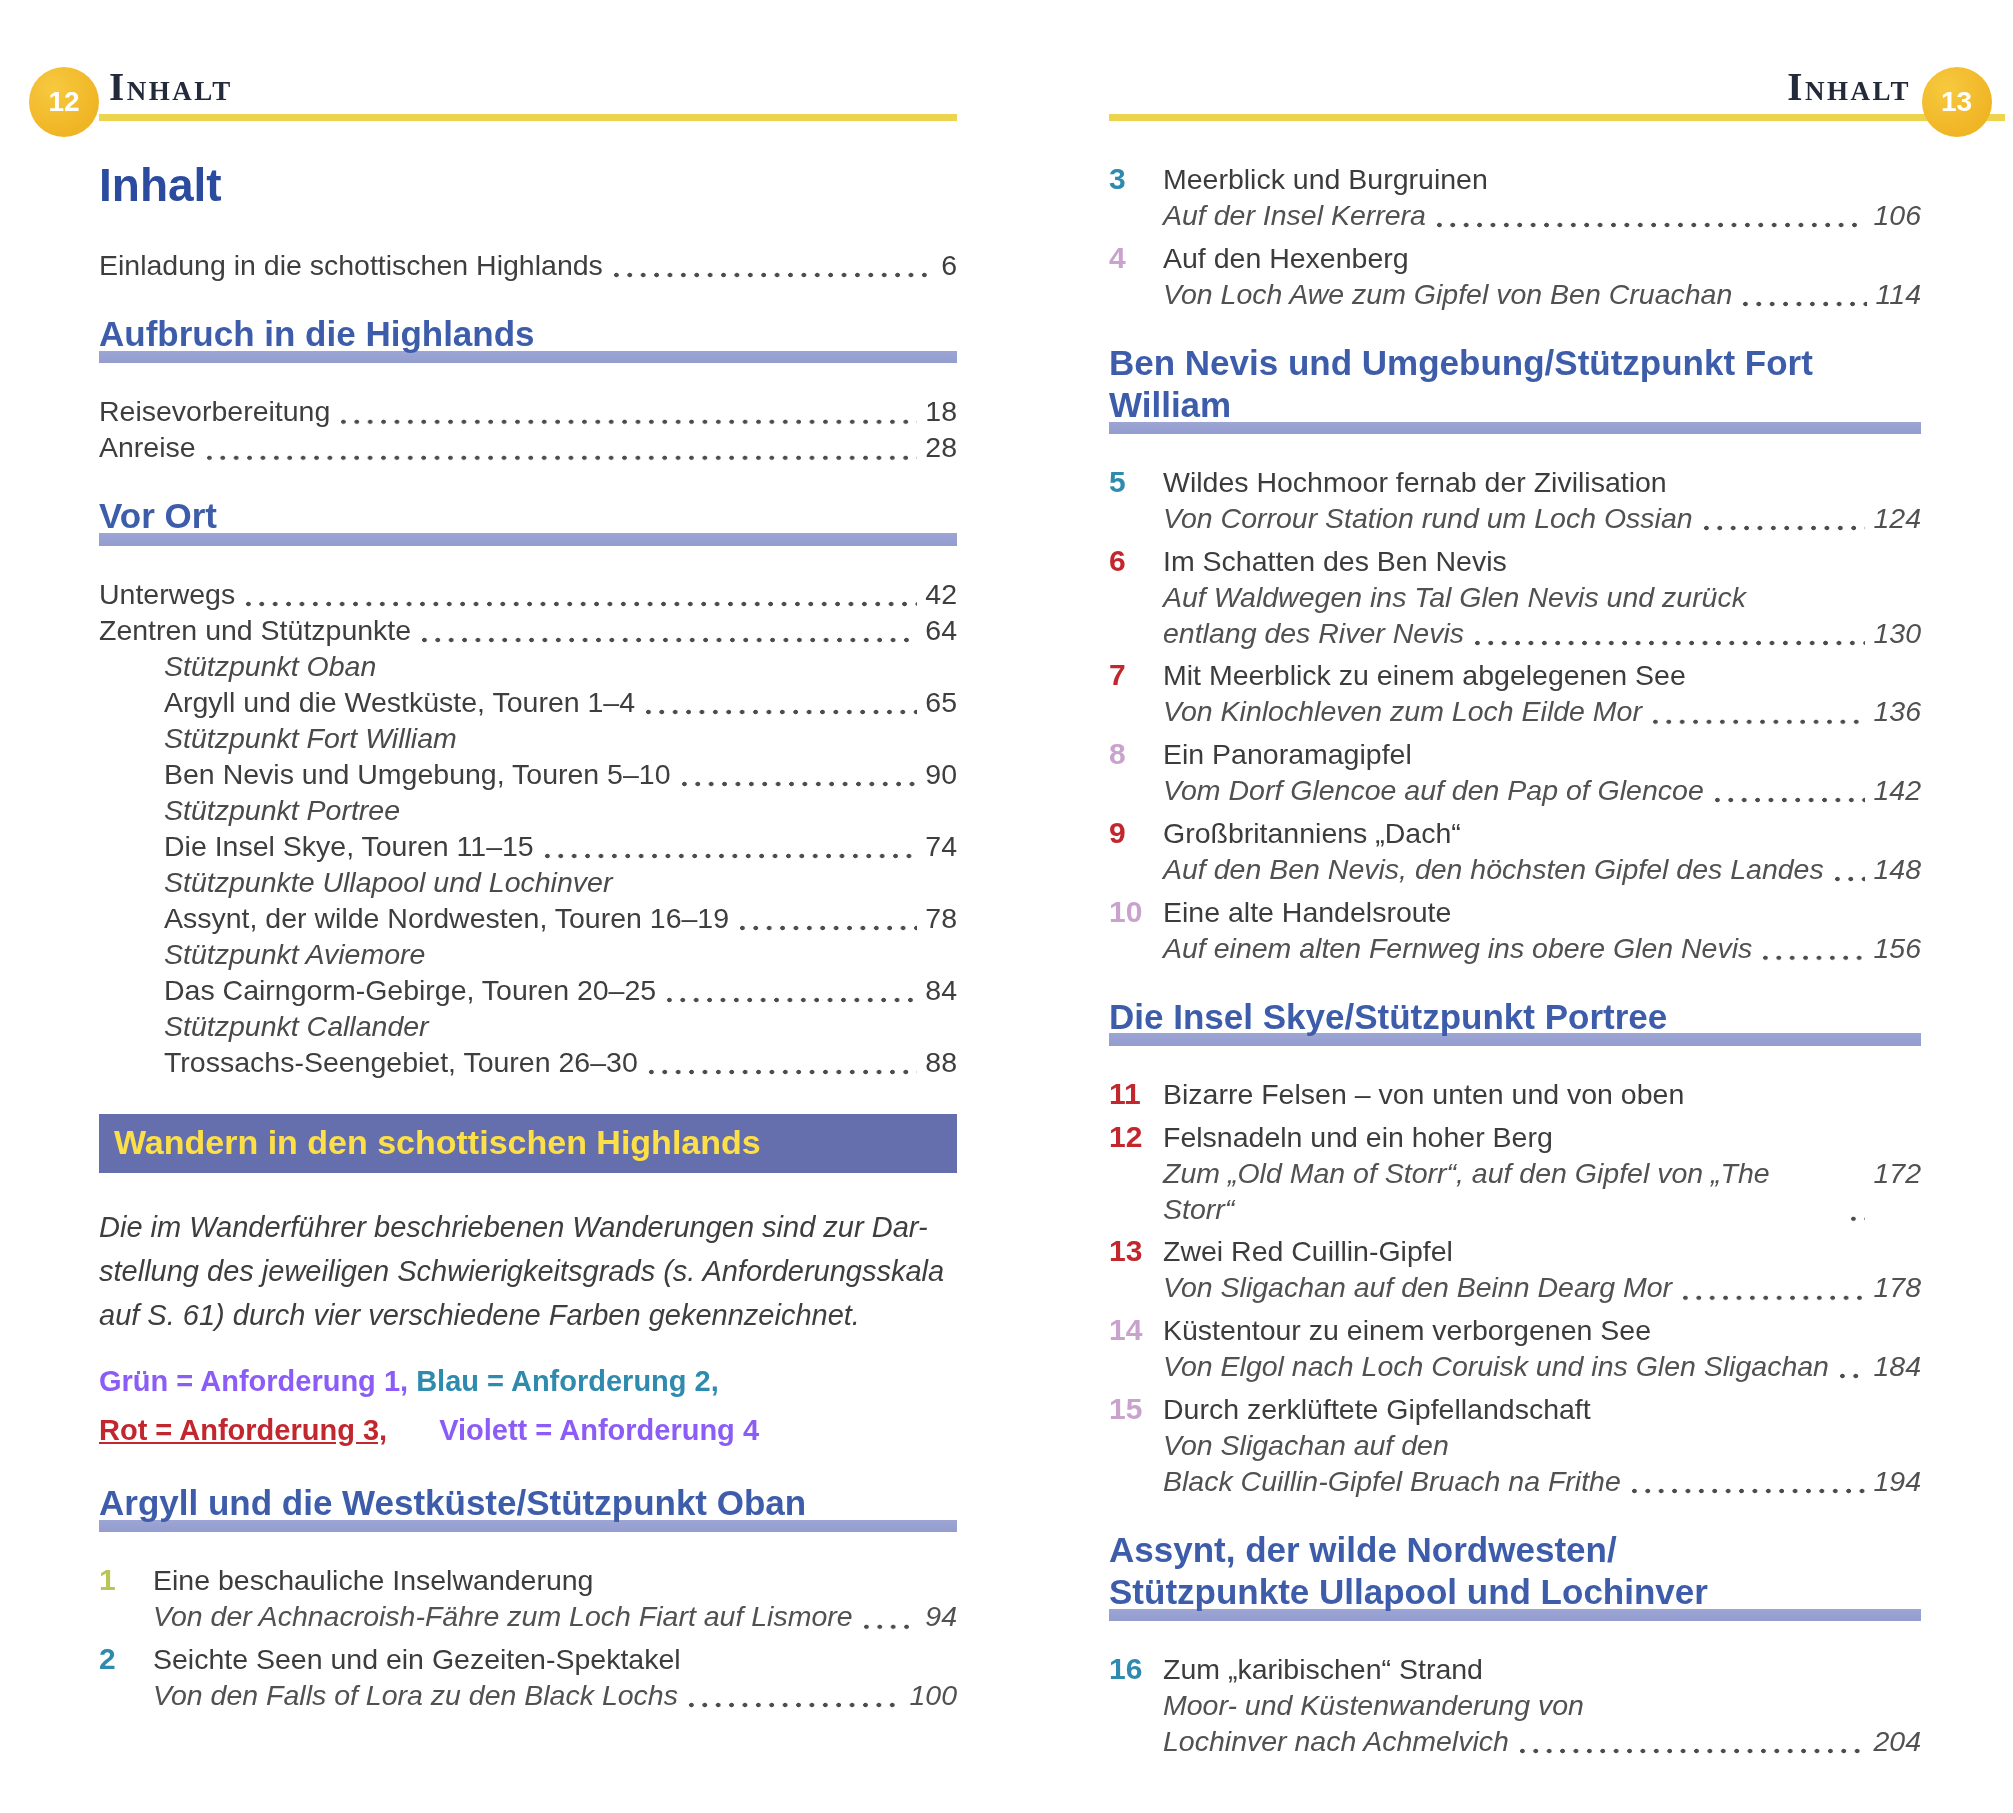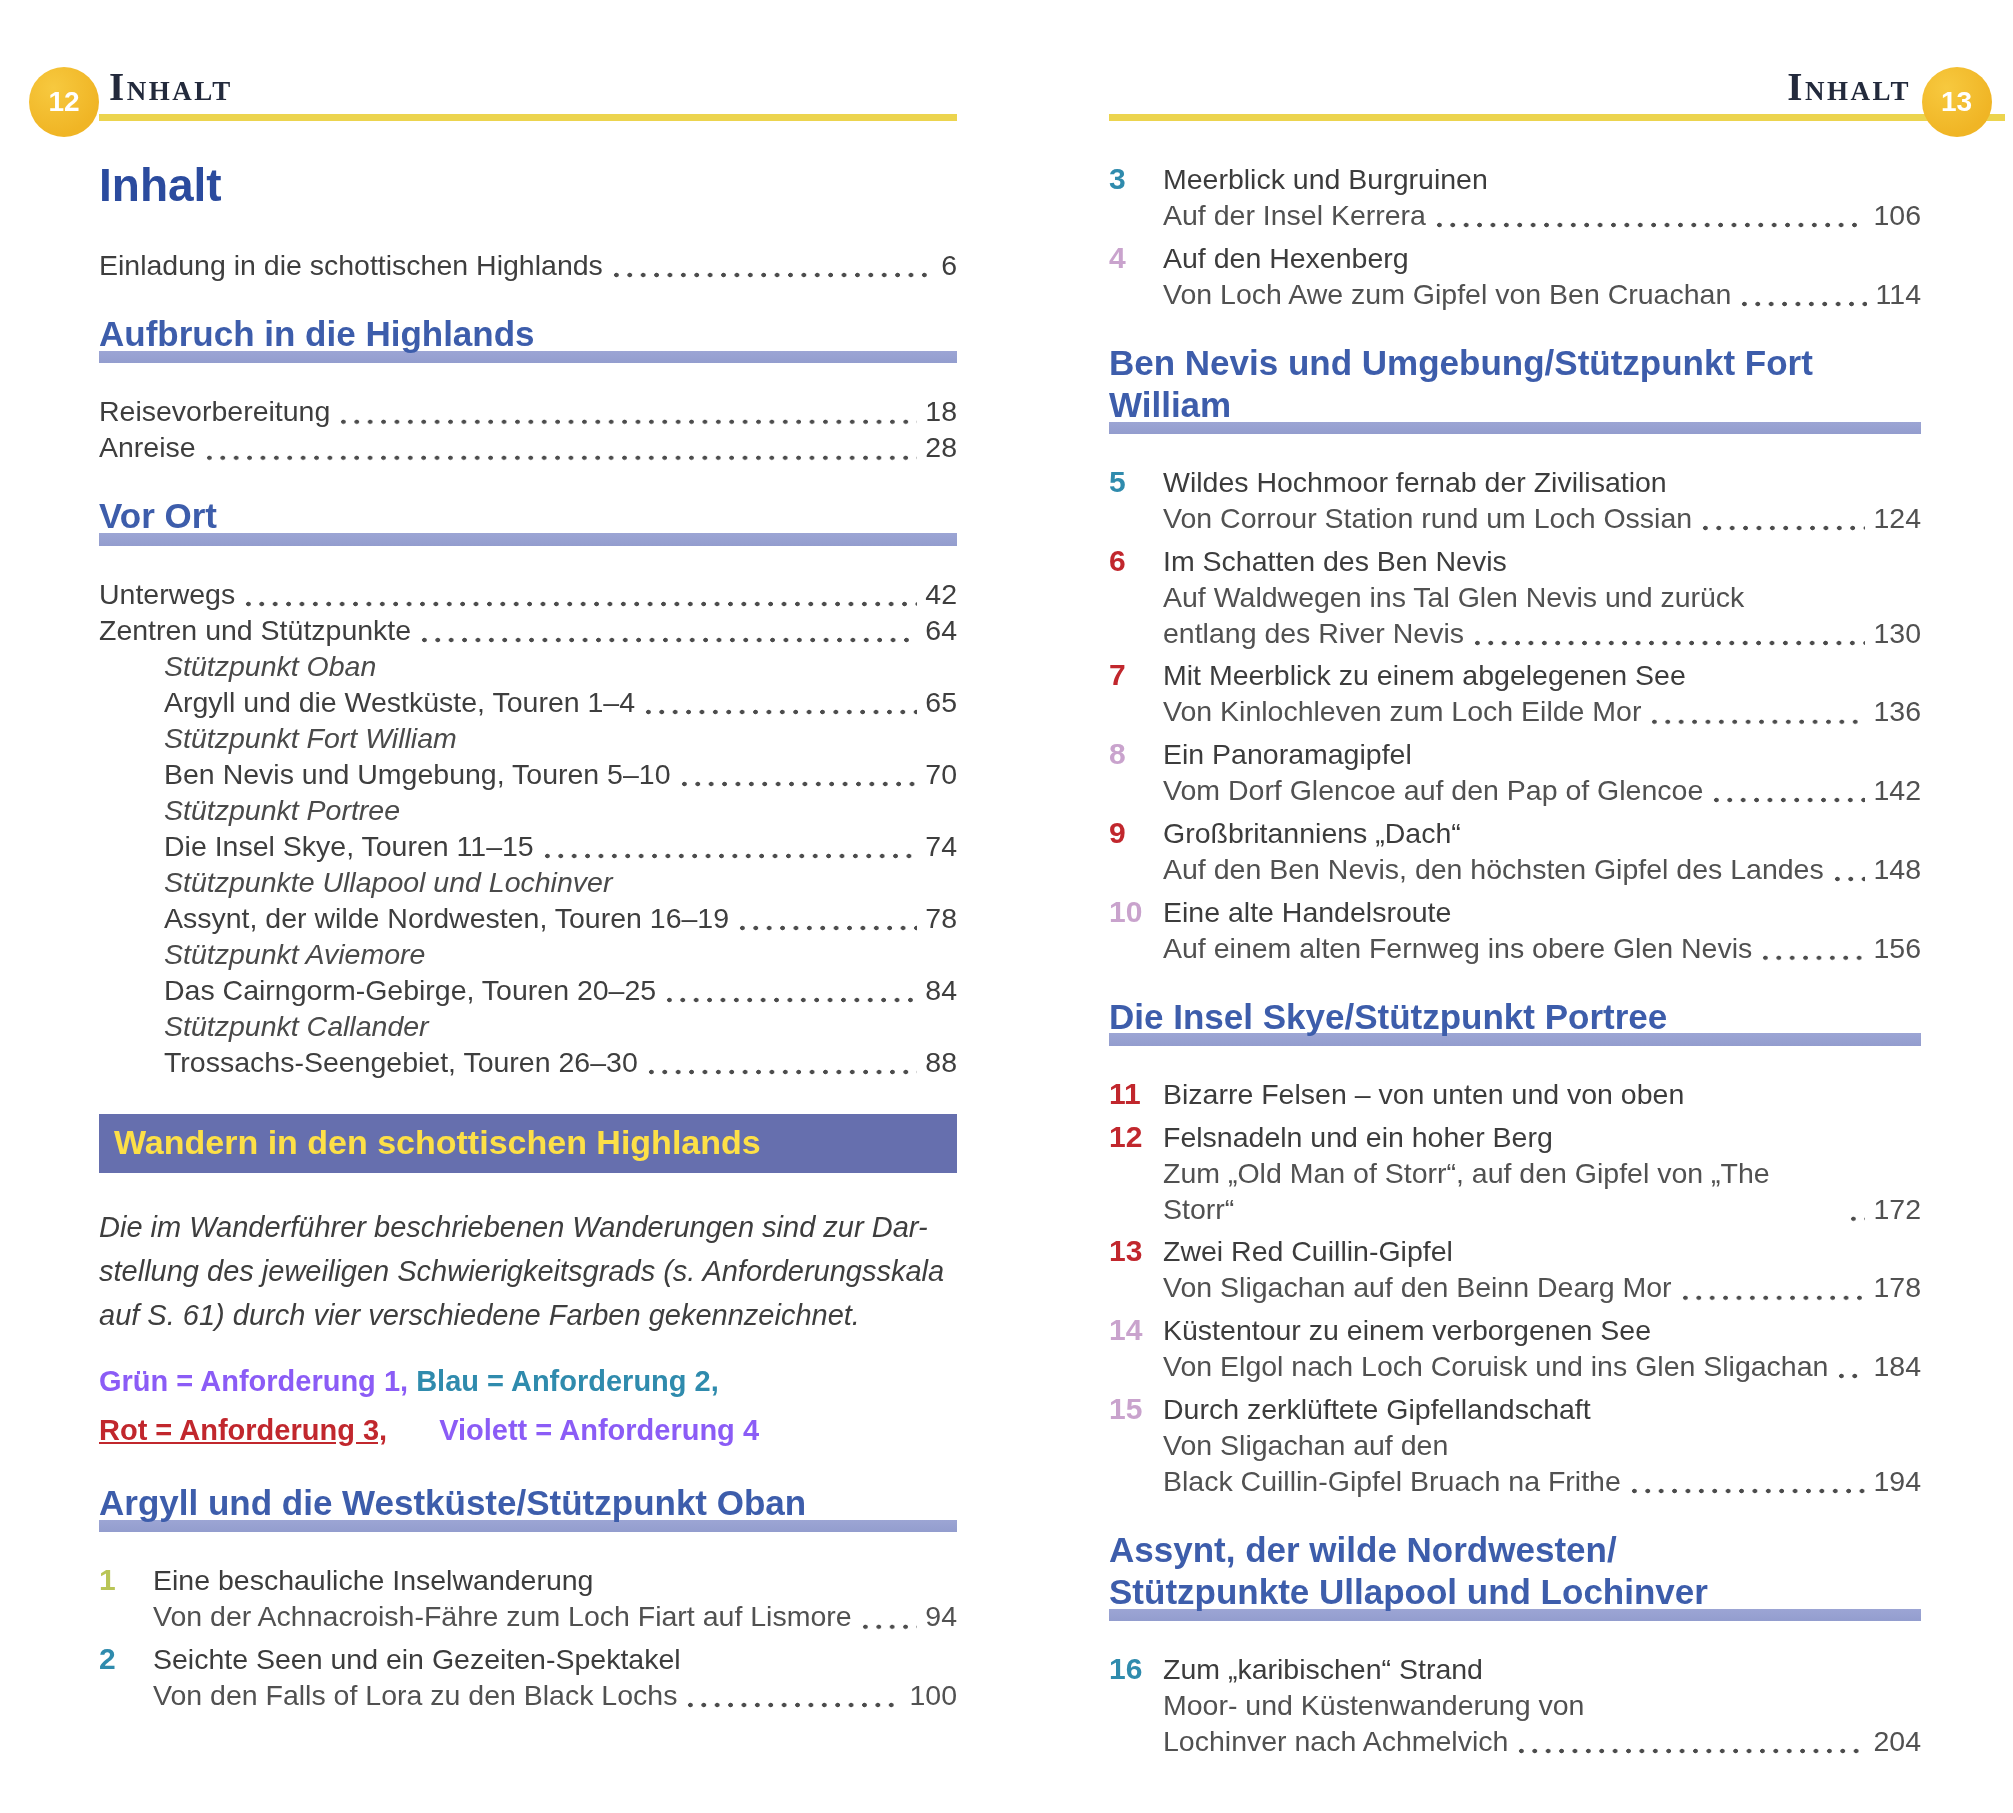--- a/index.html
+++ b/index.html
@@ -56,21 +56,21 @@
 
   .note { font-style:italic; font-size:29px; line-height:44px; color:#3e3e3e; margin:0 0 22px 0; }
   .legend { font-size:29px; line-height:44px; font-weight:700; margin:0 0 5px 0; }
   .legend .seg { white-space:nowrap; }
 
   .tours { margin-top:5px; }
   .tour { margin:0 0 6.7px 0; }
   .trow { display:flex; align-items:baseline; font-size:28.5px; line-height:36px; }
   .tnum { flex:0 0 54px; font-weight:700; font-size:30px; }
   .ttitle { color:#3c3c3c; }
-  .tsub { display:flex; flex:1 1 auto; align-items:flex-end; color:#515151; }
+  .tsub { display:flex; flex:1 1 auto; align-items:flex-start; font-style:italic; color:#515151; }
   .group { margin-bottom:8.4px; }
 </style>
 </head>
 <body>
 
 <div>
 
   <section class="page left">
     <header class="pghead lft">
       <span class="pgnum-circle">12</span>
@@ -124,21 +124,21 @@
             <span class="t">Argyll und die Westküste, Touren 1–4</span>
             <span class="leader"></span>
             <span class="pg">65</span>
           </div>
           <div class="entry italic indent">
             <span class="t">Stützpunkt Fort William</span>
           </div>
           <div class="entry indent">
             <span class="t">Ben Nevis und Umgebung, Touren 5–10</span>
             <span class="leader"></span>
-            <span class="pg">70</span>
+            <span class="pg">90</span>
           </div>
           <div class="entry italic indent">
             <span class="t">Stützpunkt Portree</span>
           </div>
           <div class="entry indent">
             <span class="t">Die Insel Skye, Touren 11–15</span>
             <span class="leader"></span>
             <span class="pg">74</span>
           </div>
           <div class="entry italic indent">

